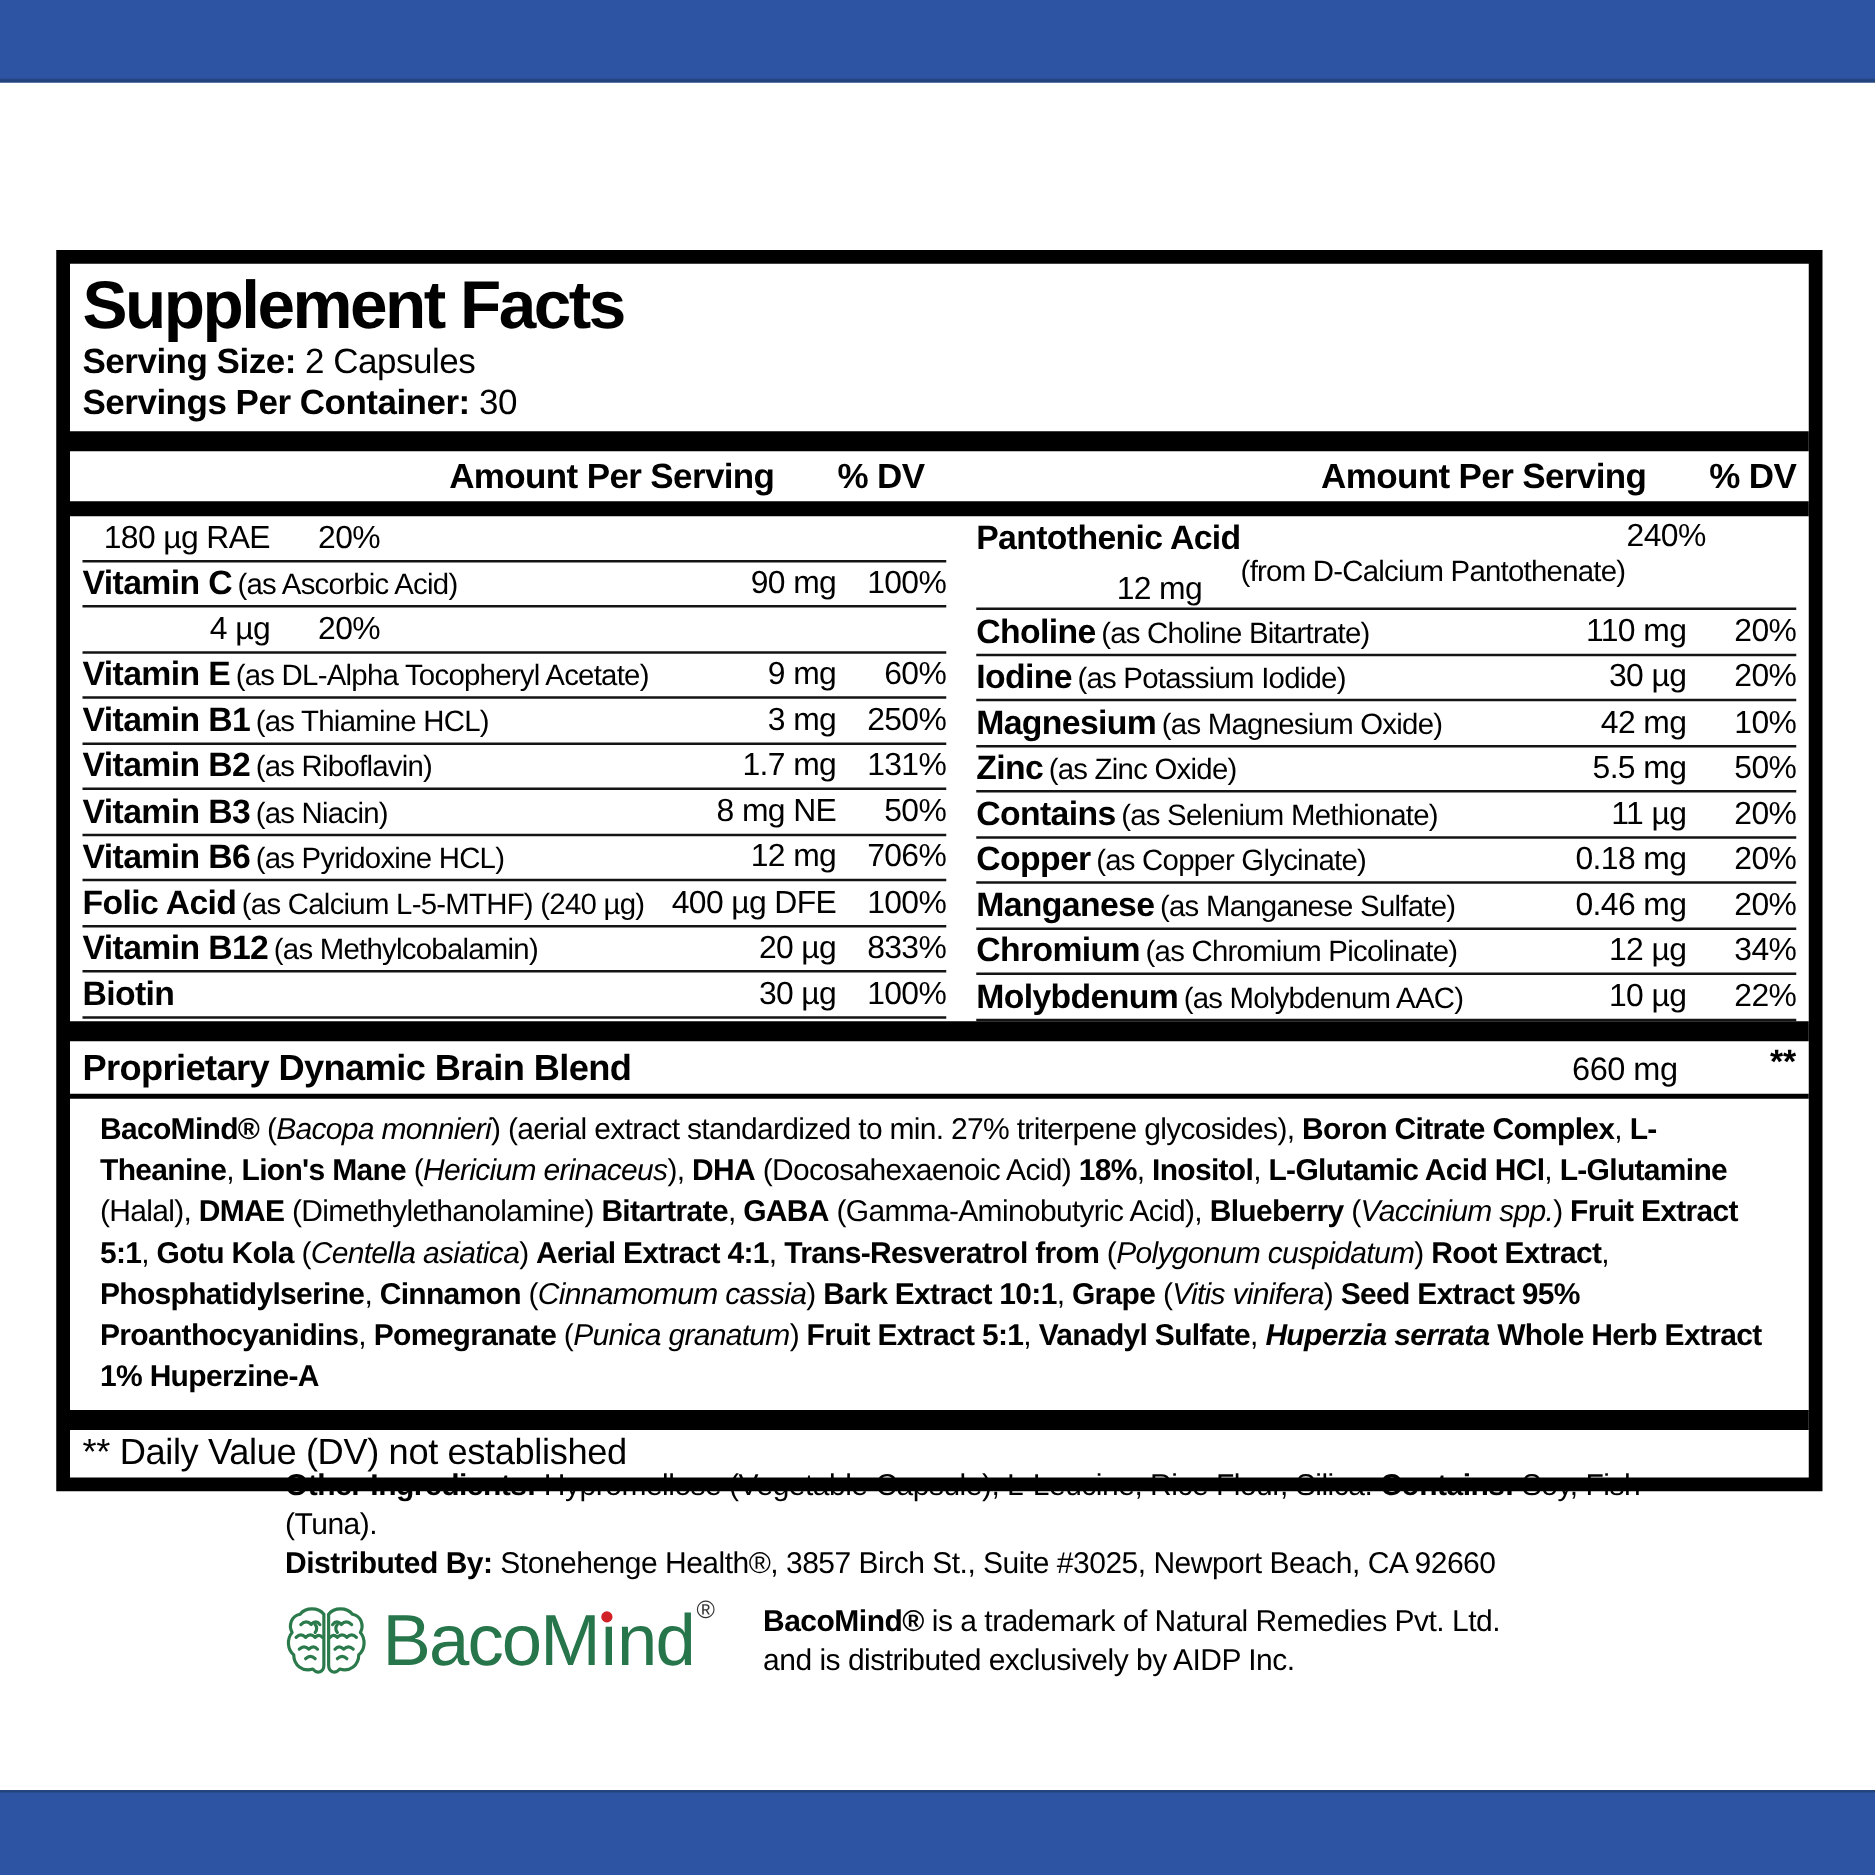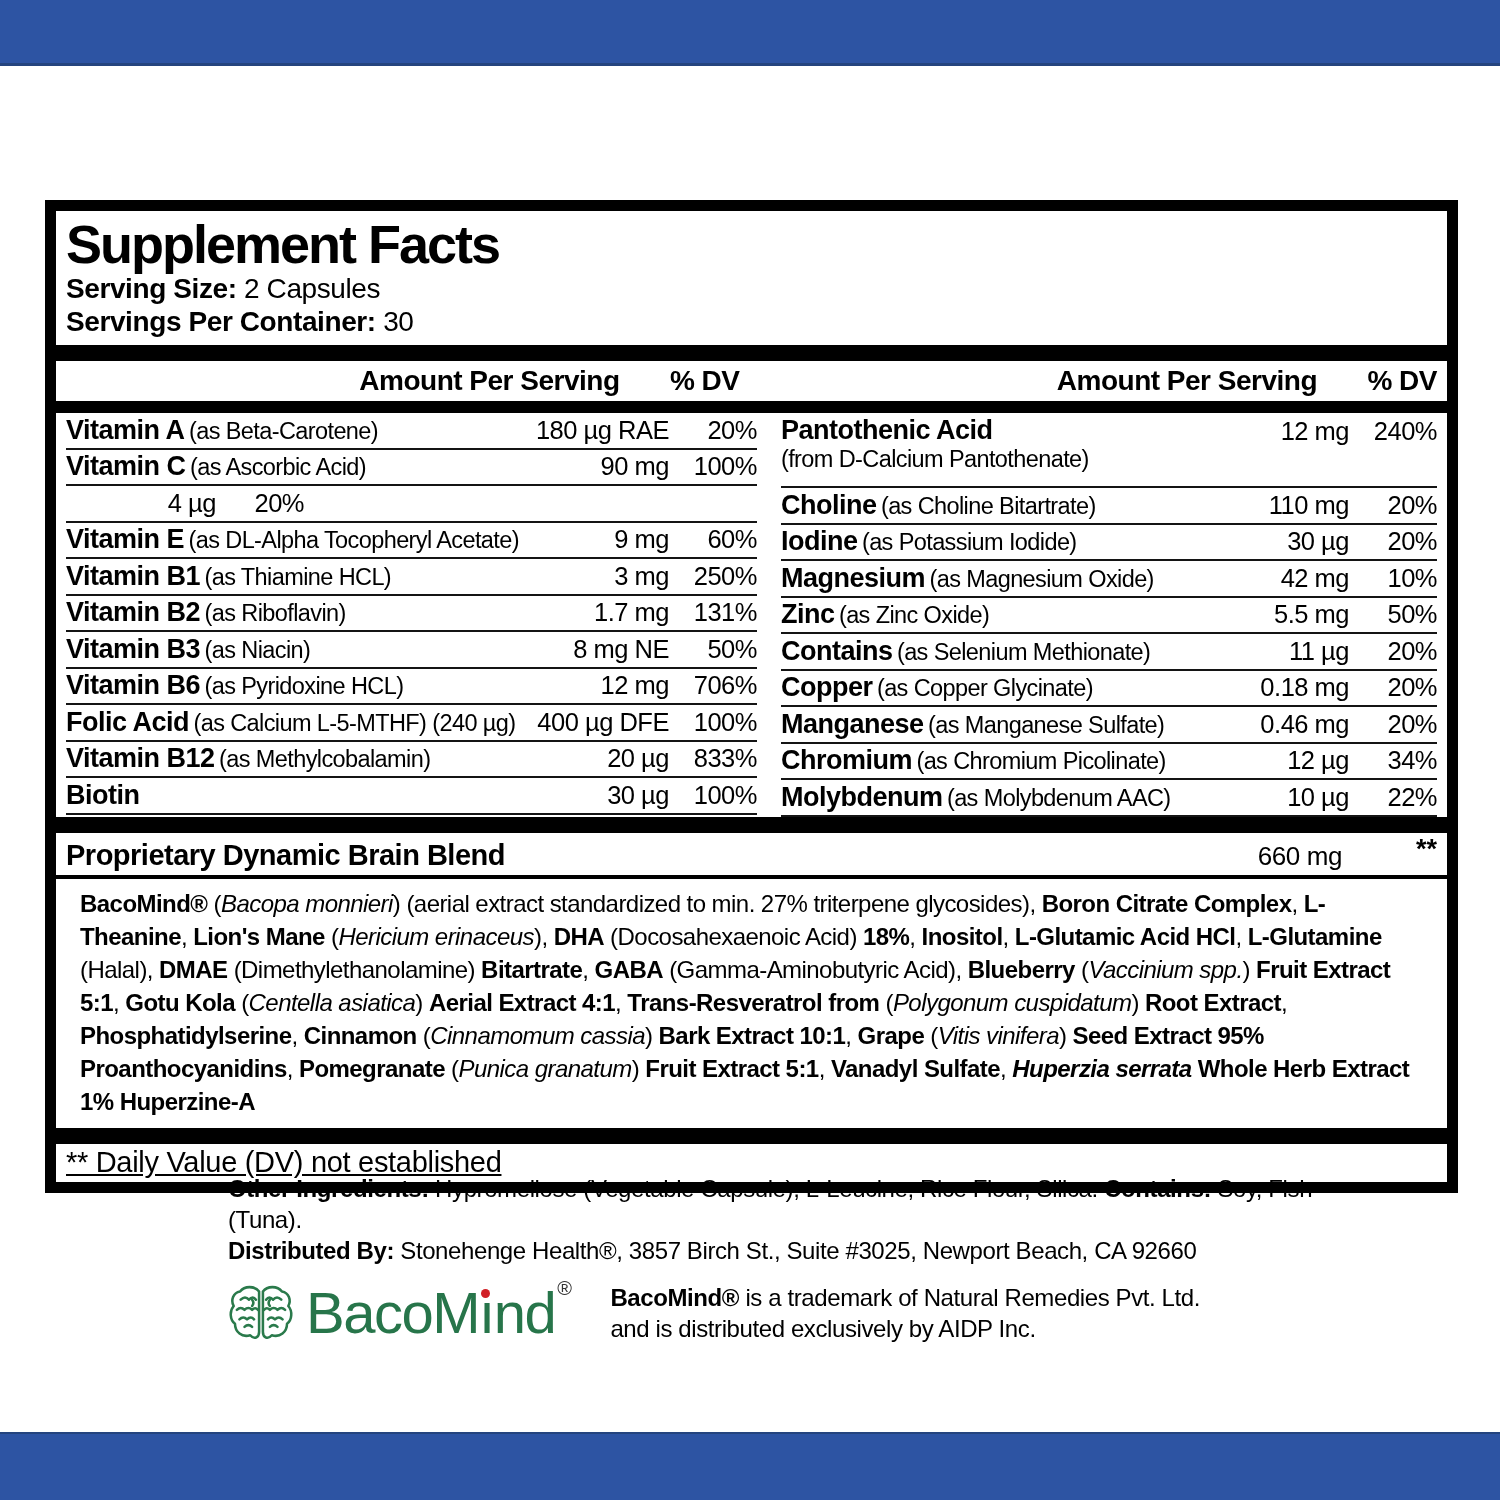--- a/index.html
+++ b/index.html
@@ -25,38 +25,38 @@
   .mt6{margin-top:7px;}
 
   .hdr-band{display:flex;gap:24px;height:40px;align-items:center;}
   .hdr-col{flex:1;display:flex;justify-content:flex-end;align-items:center;font-weight:700;font-size:28px;letter-spacing:-0.5px;gap:32px;}
   .hdr-dv{width:88px;text-align:right;}
 
   .cols{display:flex;gap:24px;}
   .col{flex:1;display:flex;flex-direction:column;}
 
   .nrow{display:flex;align-items:center;height:36.5px;border-bottom:2px solid #141414;}
-  .nrow.tall{height:75px;flex-wrap:wrap;align-content:flex-start;align-items:flex-end;padding-top:2px;}
+  .nrow.tall{height:75px;flex-wrap:wrap;align-content:flex-start;align-items:center;padding-top:2px;flex-direction:column;}
   .nm-wrap{flex:1 1 0;min-width:0;white-space:nowrap;overflow:visible;}
   .nm{font-weight:700;font-size:27px;letter-spacing:-0.5px;}
   .q{font-size:23.5px;letter-spacing:-0.6px;}
   .amt{width:150px;text-align:right;font-size:25.5px;letter-spacing:-0.5px;flex:none;}
   .dvv{width:88px;text-align:right;font-size:25.5px;letter-spacing:-0.5px;flex:none;}
   .sub{width:100%;font-size:23.5px;letter-spacing:-0.6px;line-height:26px;}
 
   .blend-row{display:flex;align-items:baseline;height:42px;padding-top:6px;}
   .blend-title{flex:1;font-weight:700;font-size:29px;letter-spacing:-0.5px;}
   .blend-amt{font-size:26px;letter-spacing:-0.4px;margin-right:55px;}
   .blend-dv{width:40px;text-align:right;font-size:27px;font-weight:700;align-self:flex-start;line-height:20px;}
 
   .blend-desc{padding:8px 15px 10px 24px;font-size:24px;line-height:33px;letter-spacing:-0.55px;}
   .blend-desc .b{font-weight:700;}
   .blend-desc .i{font-style:italic;}
 
-  .dv-note{font-size:29px;letter-spacing:-0.3px;height:38px;display:flex;align-items:center;text-decoration:underline;}
+  .dv-note{font-size:29px;letter-spacing:-0.3px;height:38px;display:flex;align-items:center;}
 
   .footer{position:absolute;left:228px;top:1173px;width:1130px;}
   .f-line{font-size:24px;line-height:31px;letter-spacing:-0.4px;}
   .f-line .b{font-weight:700;}
   .logo-row{display:flex;align-items:center;margin-top:16px;}
   .brain{flex:none;margin-right:12px;}
   .wordmark{font-size:58px;font-weight:500;color:var(--green);letter-spacing:-1.5px;line-height:1;white-space:nowrap;}
   .iwrap{position:relative;display:inline-block;}
   .red-dot{position:absolute;left:2px;top:5px;width:9px;height:9px;border-radius:50%;background:var(--red);}
   .reg{font-size:20px;color:#333;vertical-align:top;position:relative;top:-6px;left:2px;font-weight:400;}
@@ -88,21 +88,20 @@
         <span>Amount Per Serving</span>
         <span class="hdr-dv">% DV</span>
       </div>
     </div>
 
     <div class="bar-med"></div>
 
     <div class="cols pad">
       <div class="col">
           <div class="nrow">
-            <span class="nm-wrap"><span class="nm">Vitamin A</span> <span class="q">(as Beta-Carotene)</span></span>
             <span class="amt">180 µg RAE</span>
             <span class="dvv">20%</span>
           </div>
           <div class="nrow">
             <span class="nm-wrap"><span class="nm">Vitamin C</span> <span class="q">(as Ascorbic Acid)</span></span>
             <span class="amt">90 mg</span>
             <span class="dvv">100%</span>
           </div>
           <div class="nrow">
             <span class="amt">4 µg</span>

